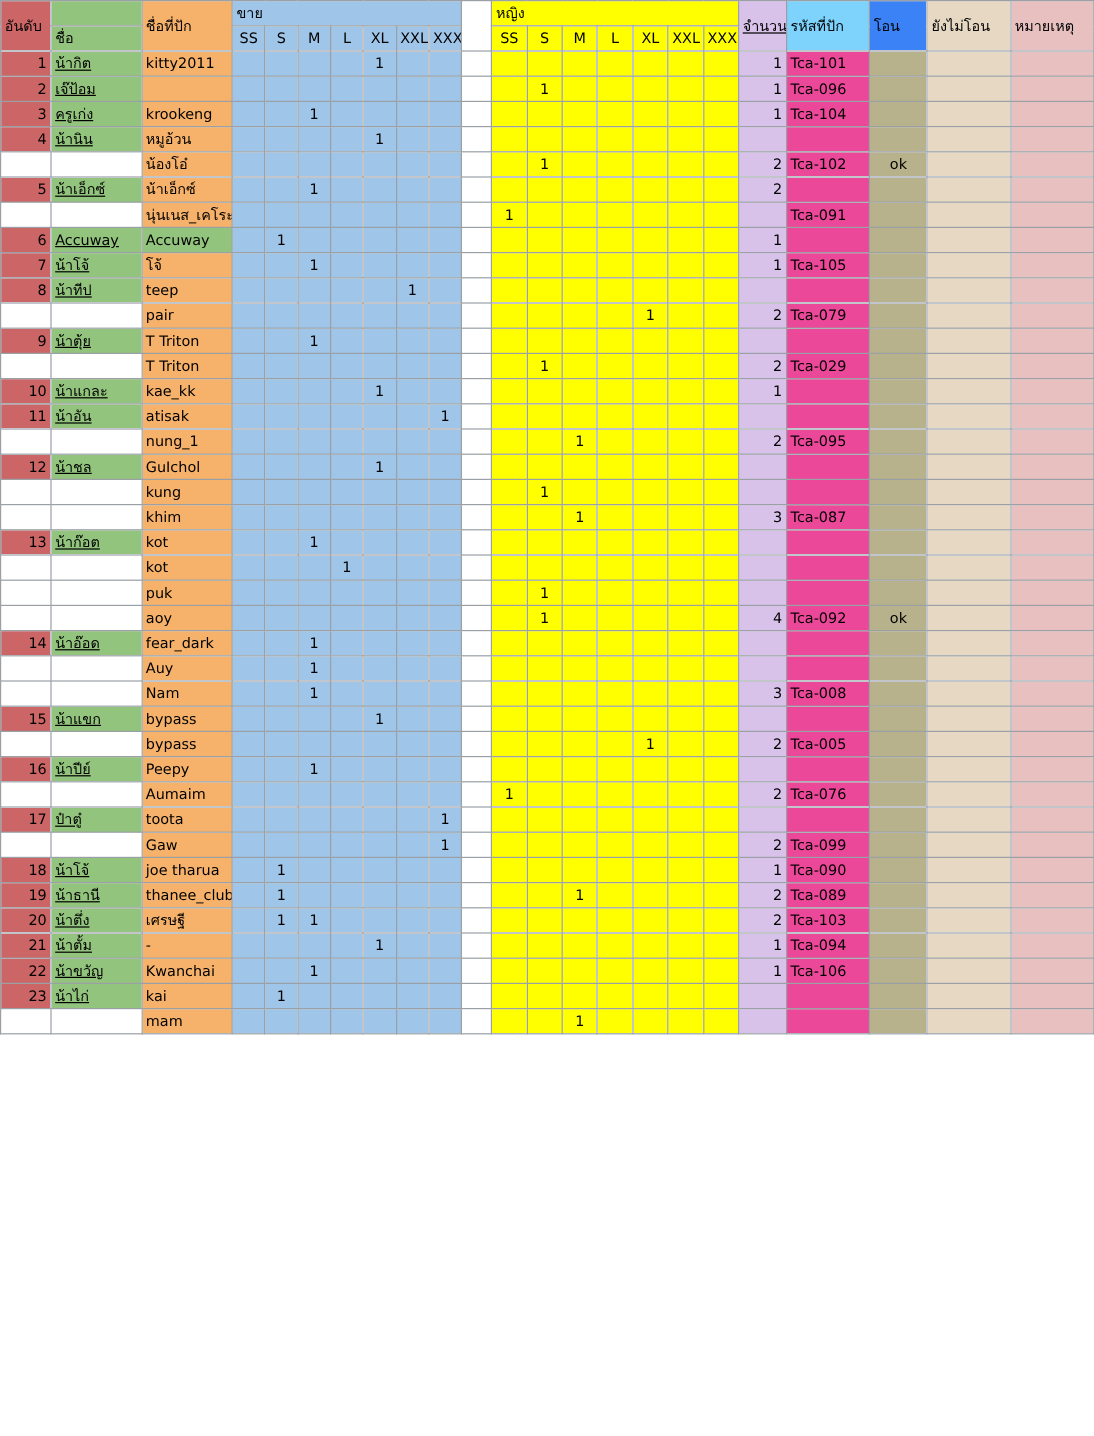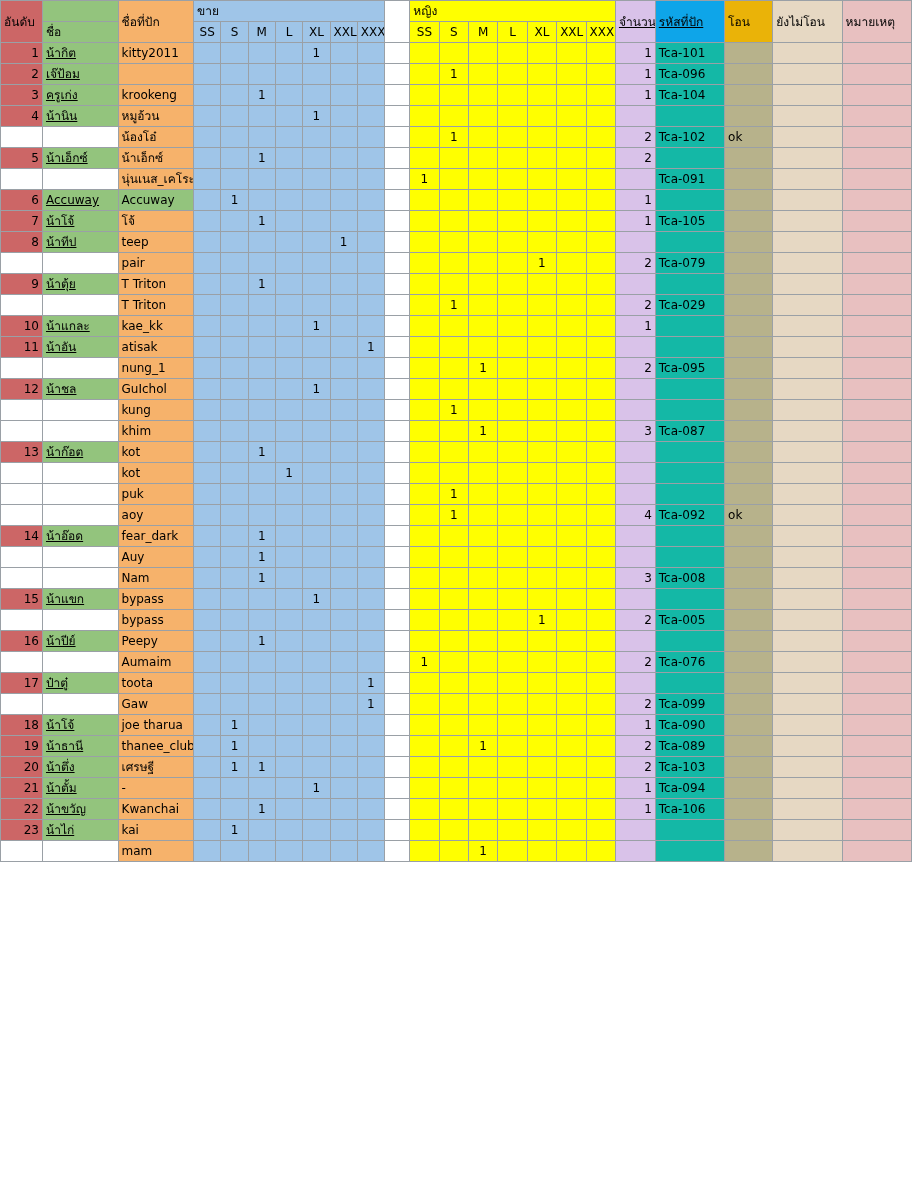--- a/index.html
+++ b/index.html
@@ -48,38 +48,38 @@
   col.c-note   { width: 66px; }
 
   
   .h-no     { background:#cc6666; text-align:left; }
   .h-name   { background:#93c47d; text-align:left; }
   .h-nick   { background:#f6b26b; text-align:left; }
   .h-male   { background:#9fc5e8; text-align:left; }
   .h-gap    { background:#ffffff; }
   .h-female { background:#ffff00; text-align:left; }
   .h-qty    { background:#d9c2e9; text-align:left;text-decoration:underline; }
-  .h-code   { background:#0ea5e9; text-align:left;text-decoration:underline; }
-  .h-transf { background:#eab308; text-align:left; }
+  .h-code   { background:#7dd3fc; text-align:left; }
+  .h-transf { background:#3b82f6; text-align:left; }
   .h-untr   { background:#e6d8c3; text-align:left; }
   .h-note   { background:#e8c0c0; text-align:left;font-family:Liberation Serif, serif; }
 
   .h-sub-male   { background:#9fc5e8; text-align:center; }
   .h-sub-female { background:#ffff00; text-align:center; }
 
   
   .b-no     { background:#cc6666; text-align:right; }
   .b-name   { background:#93c47d; text-align:left;text-decoration:underline; }
   .b-nick   { background:#f6b26b; text-align:left; }
   .b-male   { background:#9fc5e8; text-align:center; }
   .b-gap    { background:#ffffff; border-left:1px solid #9aa0a6; border-right:1px solid #9aa0a6; border-top:none; border-bottom:none;}
   .b-female { background:#ffff00; text-align:center; }
   .b-qty    { background:#d9c2e9; text-align:right; }
-  .b-code   { background:#14b8a6; text-align:left; }
-  .b-transf { background:#b7b28b; text-align:left; }
+  .b-code   { background:#ec4899; text-align:left; }
+  .b-transf { background:#b7b28b; text-align:center; }
   .b-untr   { background:#e6d8c3; }
   .b-note   { background:#e8c0c0; }
 
   .blank-no   { background:#ffffff; border-left:1px solid #9aa0a6; }
   .blank-name { background:#ffffff; }
   .accuway-nick { background:#93c47d; }
 </style>
 </head>
 <body>
 

